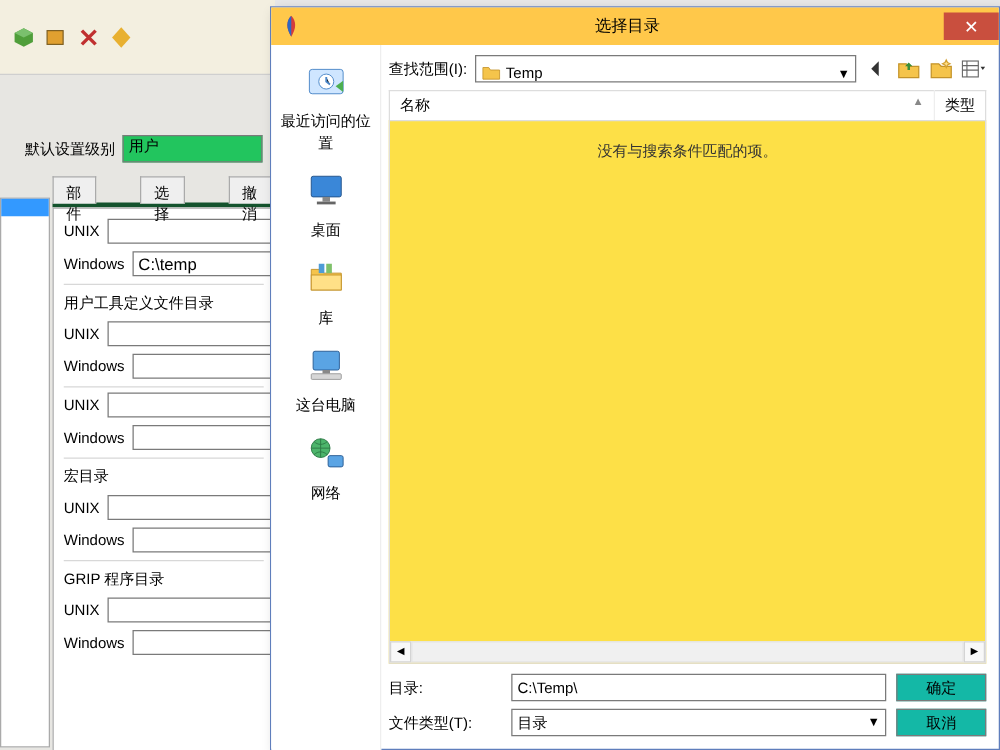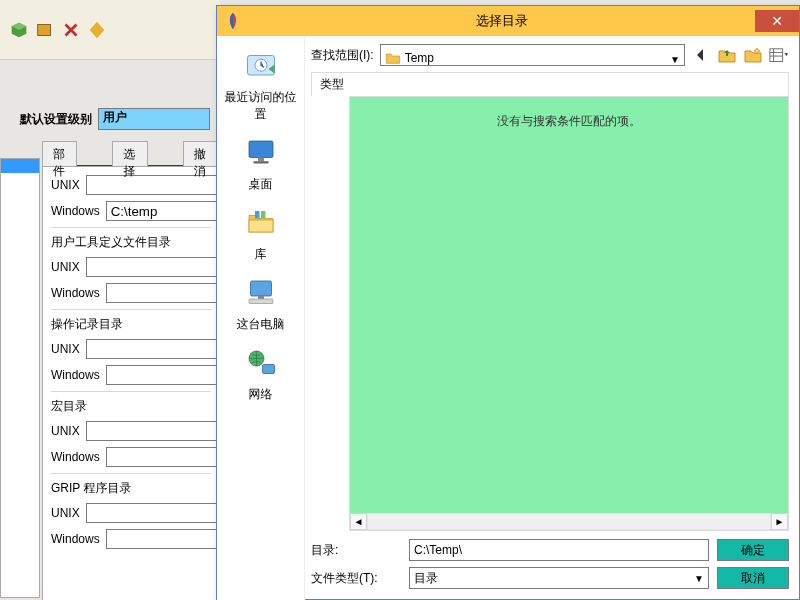--- a/index.html
+++ b/index.html
@@ -36,32 +36,31 @@
   .bg-body {
     background: #e7e6e2;
     height: 540px;
     padding-top: 42px;
   }
   .level-row {
     display: flex;
     align-items: center;
     gap: 6px;
     padding: 6px 10px 10px 20px;
-    font-weight: bold;
   }
   .level-select {
     flex: 1;
     height: 22px;
     border: 1px solid #7a7a7a;
-    background: #7dd3fc;
+    background: #22c55e;
     padding: 0 4px;
   }
   .tabstrip {
     display: flex;
-    border-bottom: 1px solid #14532d;
+    border-bottom: 4px solid #14532d;
     margin-left: 42px;
     height: 26px;
     gap: 33px;
   }
   .tab {
     border: 1px solid #aaa;
     border-bottom: none;
     background: #efefef;
     padding: 4px 10px 2px 10px;
     margin-right: 2px;
@@ -200,23 +199,22 @@
     align-items: center;
     background: #fff;
   }
   .listhdr .col {
     padding: 4px 8px;
     border-right: 1px solid #eee;
   }
   .filelist {
     flex: 1;
     border: 1px solid #ddd;
-    background: #86efac;
+    background: #fde047;
     position: relative;
-    margin-left: 38px;
   }
   .emptymsg {
     text-align: center;
     margin-top: 16px;
     color: #333;
   }
   .hscroll {
     position: absolute;
     left: 0; right: 0; bottom: 0; height: 17px;
     background: #f0f0f0;
@@ -331,21 +329,20 @@
       <div class="field-row">
         <span class="lbl">UNIX</span>
         <input value="" style="">
       </div>
       <div class="field-row">
         <span class="lbl">Windows</span>
         <input value="" style="">
       </div>
       <div class="hr"></div>
 
-      <div class="group-label">操作记录目录</div>
       <div class="field-row">
         <span class="lbl">UNIX</span>
         <input value="" style="">
       </div>
       <div class="field-row">
         <span class="lbl">Windows</span>
         <input value="" style="">
       </div>
       <div class="hr"></div>
 
@@ -465,20 +462,24 @@
             <svg viewBox="0 0 22 18">
                 <rect x="1" y="2" width="14" height="14" fill="none" stroke="#666"></rect>
                 <path stroke="#666" d="M1 6h14M1 10h14M5 2v14"></path>
                 <path fill="#333" d="M17 7l4 0-2 3z"></path>
               </svg>
           </span>
         </div>
       </div>
 
       <div class="listhdr">
+        <div class="col" style="flex:1">
+          <span>名称</span>
+          <span style="float:right;font-size:9px;color:#888">▲</span>
+        </div>
         <div class="col" style="width:40px;border-right:none">类型</div>
       </div>
 
       <div class="filelist">
         <div class="emptymsg">没有与搜索条件匹配的项。</div>
         <div class="hscroll">
           <div class="arrow">◄</div>
           <div class="track"></div>
           <div class="arrow">►</div>
         </div>

